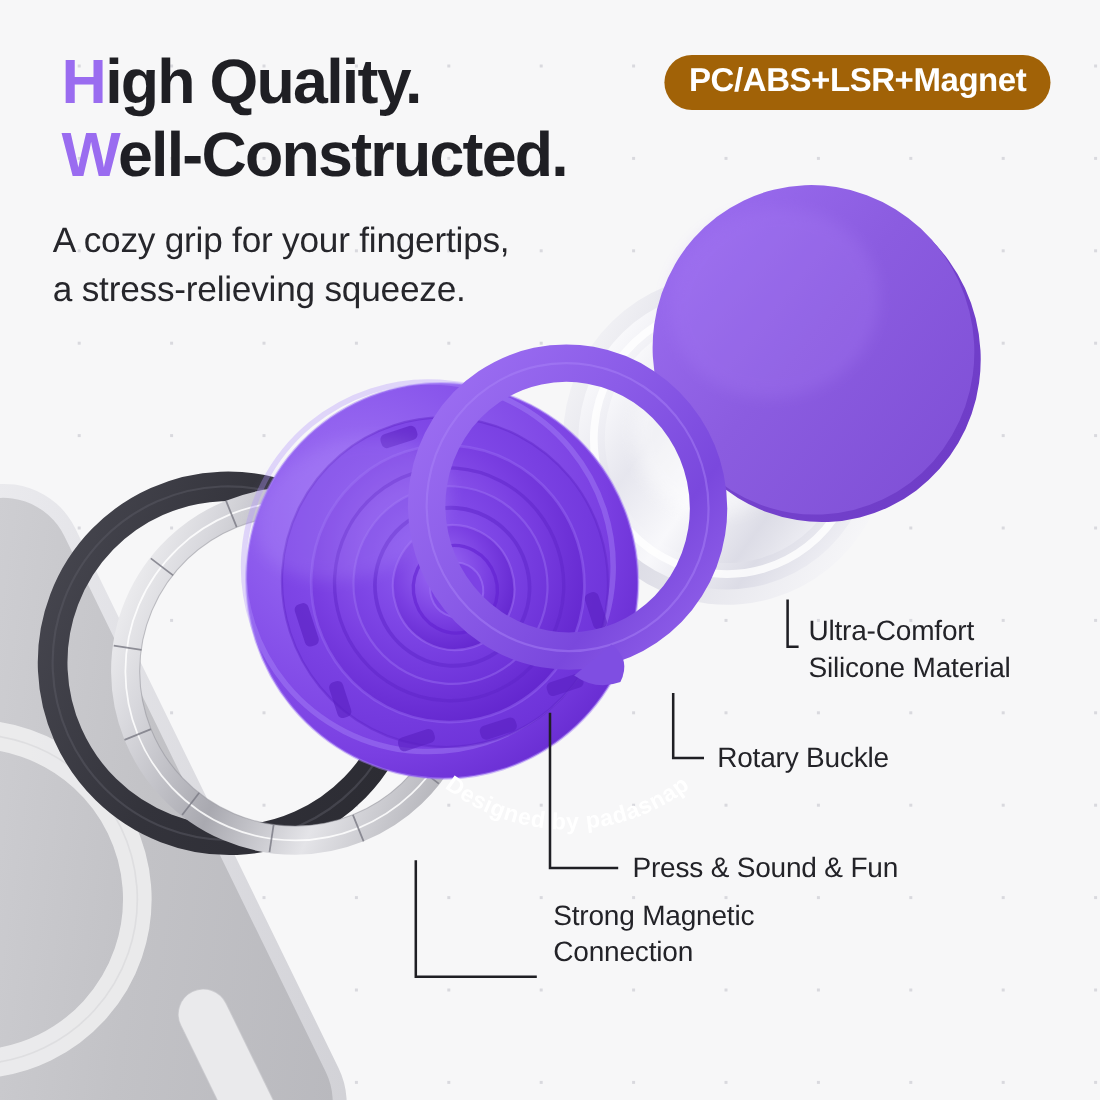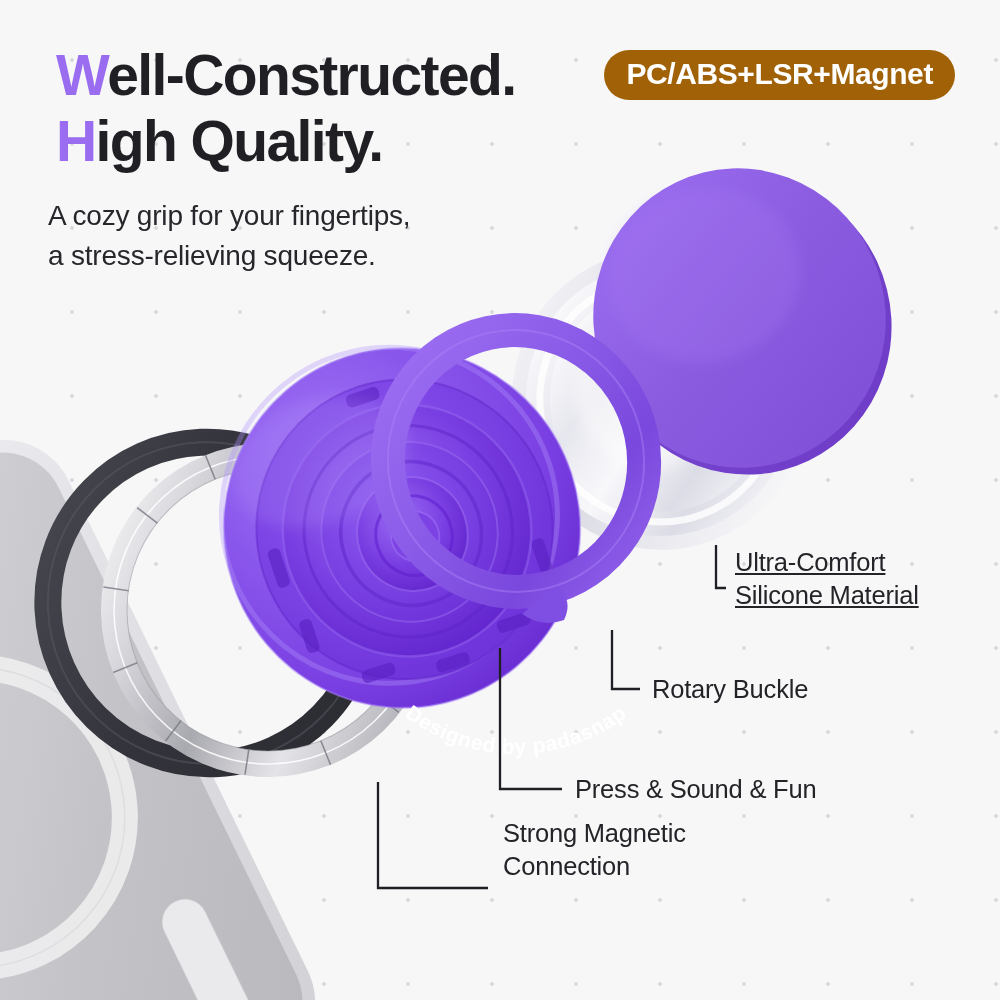--- a/index.html
+++ b/index.html
@@ -28,21 +28,21 @@
     position:absolute;left:56px;top:42px;
     font-size:57px;line-height:1.16;
     font-weight:bold;
     letter-spacing:-1.6px;
     color:#1f1f24;
     white-space:nowrap;
   }
   .headline .cap{color:#9a6cf0;}
   .subtitle{
     position:absolute;left:48px;top:196px;
-    font-size:28px;line-height:1.42;
+    font-size:32px;line-height:1.42;
     color:#26262b;
     letter-spacing:-0.2px;
     white-space:pre-line;
   }
   .badge{
     position:absolute;right:45px;top:50px;
     background:#a16207;
     color:#ffffff;
     font-size:30px;
     font-weight:bold;
@@ -55,21 +55,21 @@
   .art{position:absolute;left:0;top:0;width:1000px;height:1000px;}
   
   .callout{
     position:absolute;
     font-size:25.5px;
     line-height:1.3;
     color:#232328;
     letter-spacing:-0.2px;
     white-space:pre-line;
   }
-  .c-silicone{left:735px;top:546px;text-decoration:underline;}
+  .c-silicone{left:735px;top:558px;}
   .c-rotary{left:652px;top:673px;}
   .c-press{left:575px;top:773px;}
   .c-magnetic{left:503px;top:817px;}
 </style>
 </head>
 <body>
 
 <div id="stage">
 
   <div class="dotgrid"></div>
@@ -265,24 +265,24 @@
       <path d="M 612,630 L 612,689 L 640,689"></path>
 
       <path d="M 500,648 L 500,789 L 562,789"></path>
 
       <path d="M 378,782 L 378,888 L 488,888"></path>
     </g>
   </svg>
 
   <div class="headline">
     <div>
-      <span class="cap">W</span><span>ell-Constructed.</span>
+      <span class="cap">H</span><span>igh Quality.</span>
     </div>
     <div>
-      <span class="cap">H</span><span>igh Quality.</span>
+      <span class="cap">W</span><span>ell-Constructed.</span>
     </div>
   </div>
 
   <div class="subtitle">A cozy grip for your fingertips,
 a stress-relieving squeeze.</div>
 
   <div class="badge">PC/ABS+LSR+Magnet</div>
 
   <div class="callout c-silicone">Ultra-Comfort
 Silicone Material</div>

